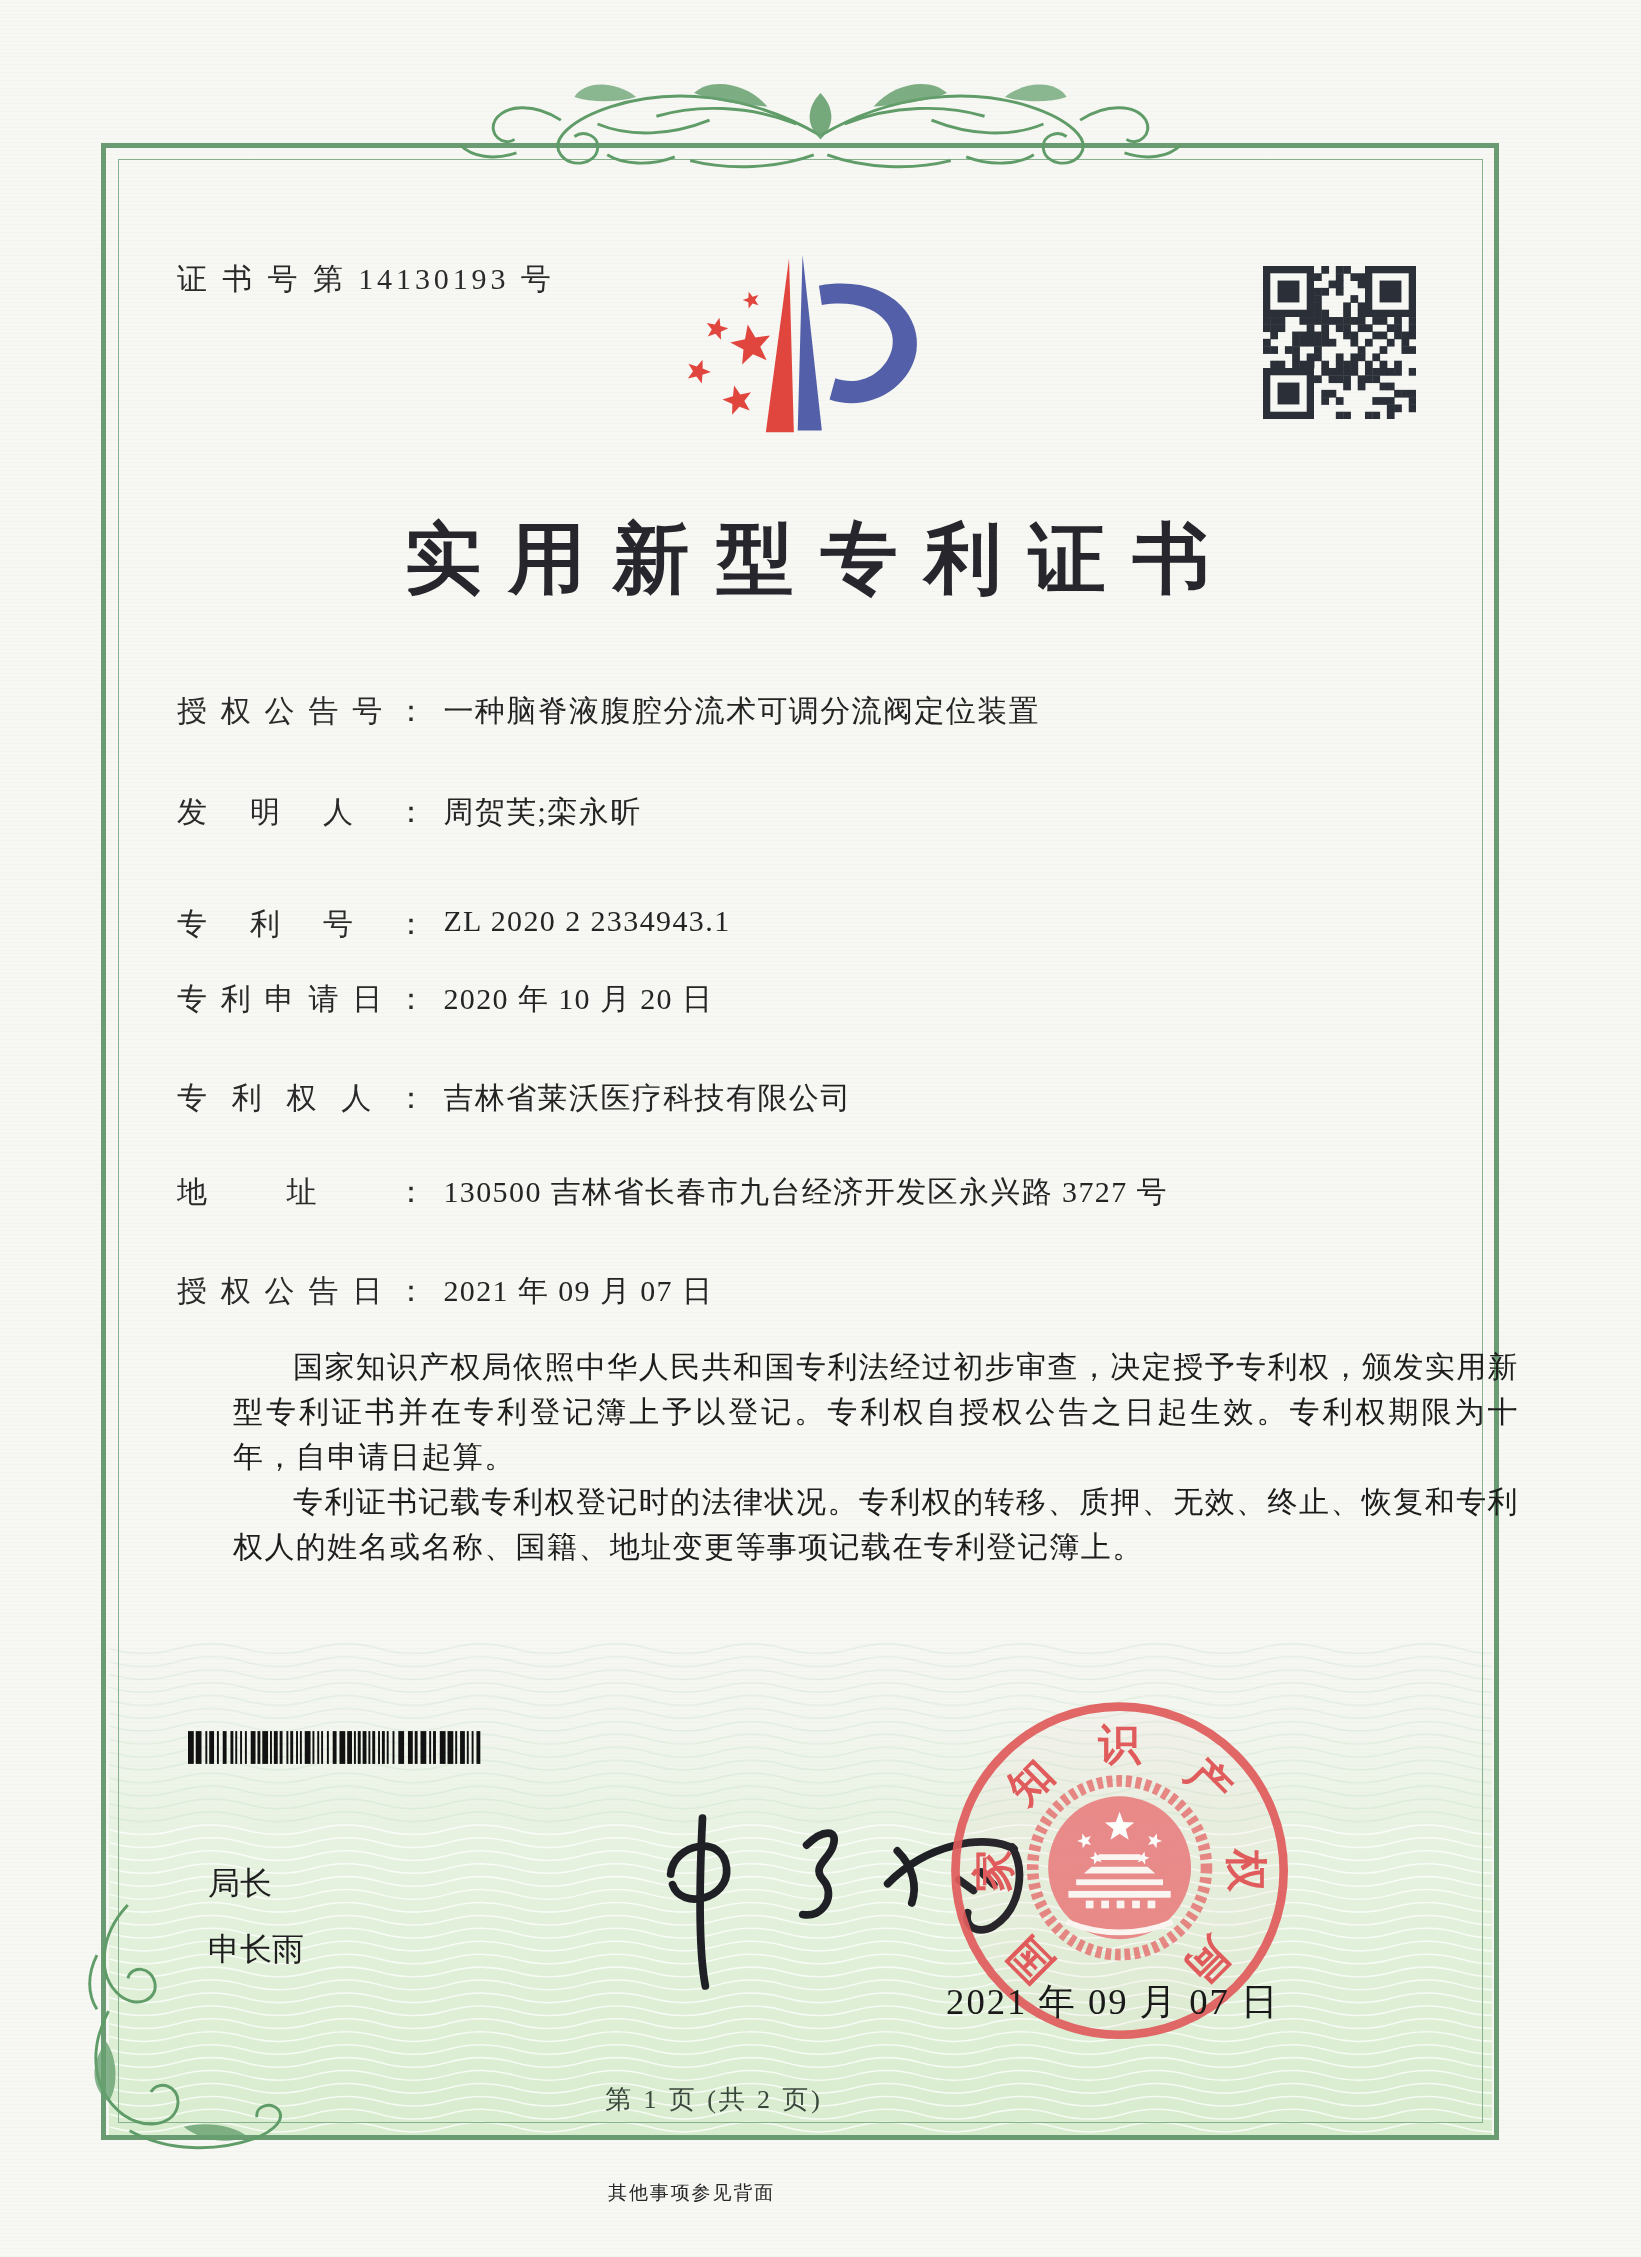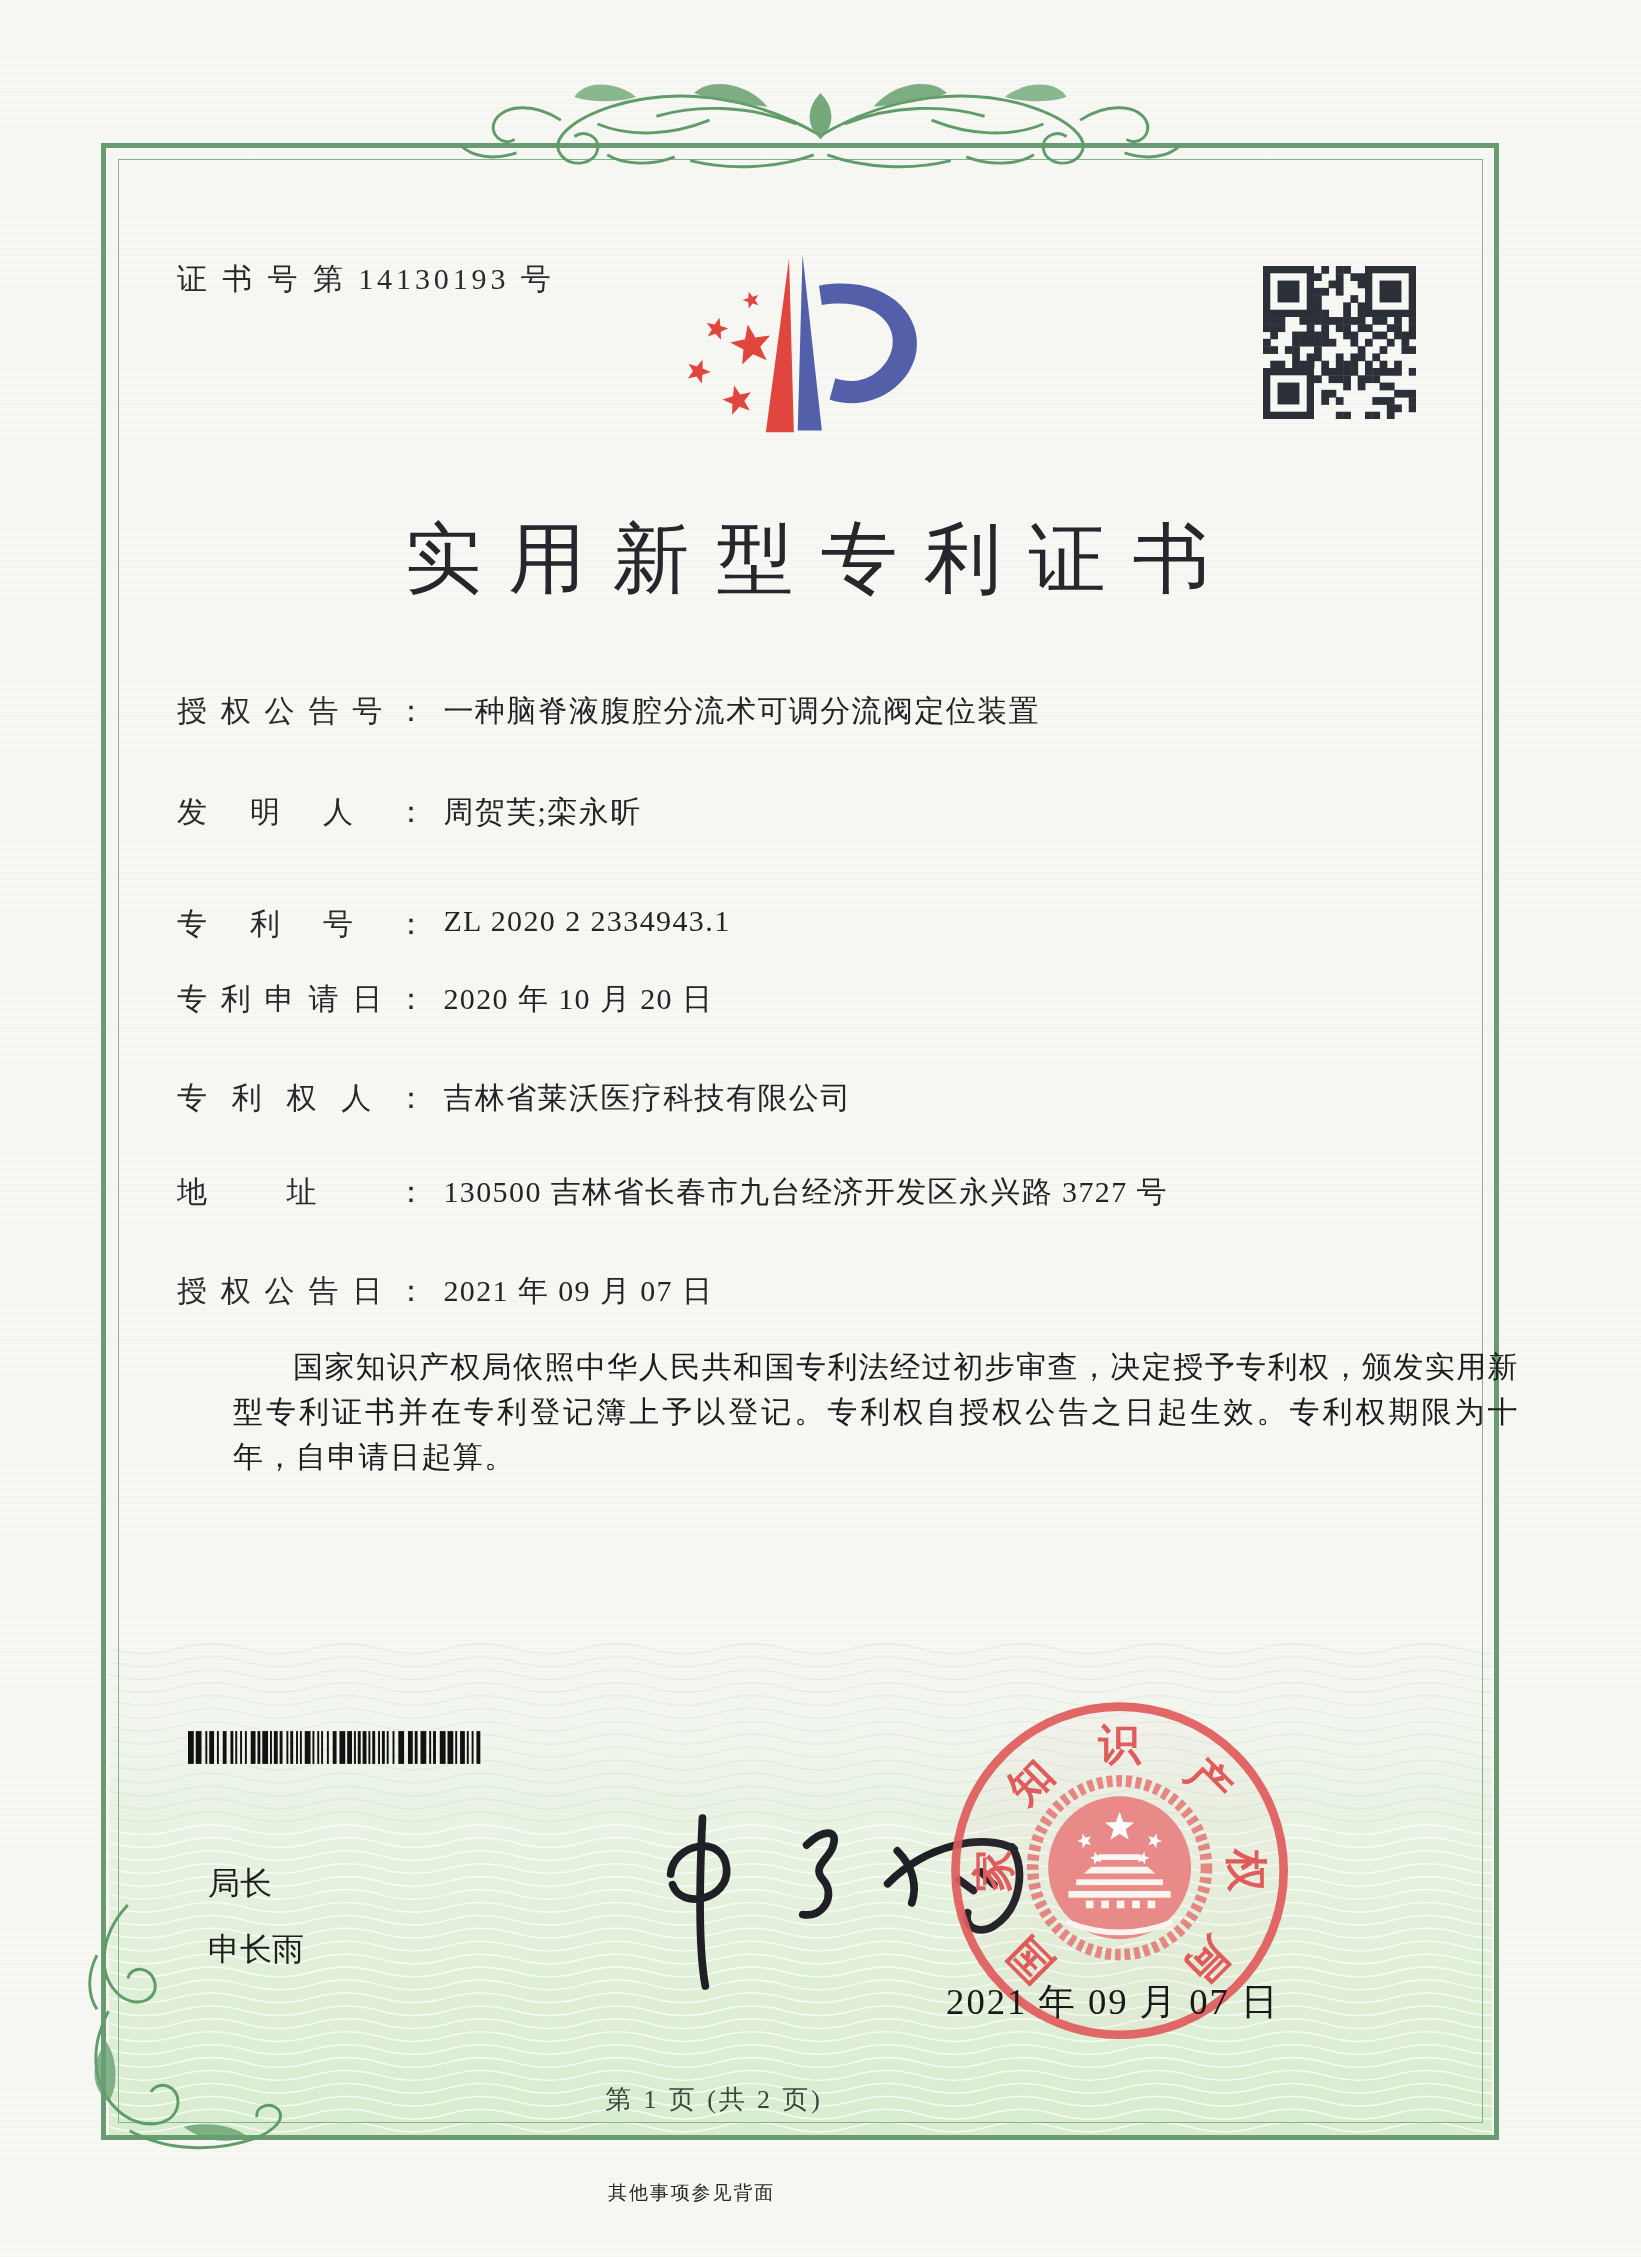--- a/index.html
+++ b/index.html
@@ -16,21 +16,21 @@
     border:5.8px solid var(--border-green,#6a9b72); box-sizing:border-box;}
   .frame-inner{left:118px; top:159px; width:1365px; height:1964px;
     border:1.9px solid var(--border-green-light,#85b18c); box-sizing:border-box;}
   
   .band{left:109px; top:1641px; width:1383px; height:494px; overflow:hidden;
     background:linear-gradient(180deg, rgba(226,242,221,0) 0%, rgba(226,242,221,0.2) 18%,
       rgba(223,240,216,0.65) 40%, #e0f0d8 68%, #d8ecce 100%);}
   
   .cert-no{left:177px; top:259px; font-size:30px; letter-spacing:3.9px; color:#2a2a2a;}
   .title{left:0; top:508px; width:1641px; text-align:center;
-    font-size:77px; letter-spacing:27px; margin-right:-27px; color:#26262c; font-weight:400;}
+    font-size:77px; letter-spacing:27px; margin-right:-27px; color:#26262c; font-weight:700;}
   
   .frow{position:absolute; left:177px; width:1313px; font-size:30px; color:#242424; white-space:nowrap;}
   .flabel{display:inline-block; width:249px; text-align:justify; text-align-last:justify;
     vertical-align:top; color:#2a2a2a;}
   .fvalue{margin-left:17.4px; letter-spacing:1.4px;}
   .gpair{position:absolute; left:586px; top:0;}
   .gpair .flabel{width:214px;}
   
   .body-text{left:193px; top:1344px; width:1286px; font-size:30px; line-height:45px;
     text-align:justify; color:#1d1d1d; letter-spacing:1.4px;margin-left:40px;}
@@ -312,20 +312,21 @@
   </div>
   <div class="frow" style="top:1172px">
     <span class="flabel">地址：</span><span class="fvalue">130500 吉林省长春市九台经济开发区永兴路 3727 号</span>
   </div>
   <div class="frow" style="top:1271px">
     <span class="flabel">授权公告日：</span><span class="fvalue">2021 年 09 月 07 日</span>
   </div>
 
   <div class="abs body-text">
     <p>国家知识产权局依照中华人民共和国专利法经过初步审查，决定授予专利权，颁发实用新型专利证书并在专利登记簿上予以登记。专利权自授权公告之日起生效。专利权期限为十年，自申请日起算。</p>
+    <p>专利证书记载专利权登记时的法律状况。专利权的转移、质押、无效、终止、恢复和专利权人的姓名或名称、国籍、地址变更等事项记载在专利登记簿上。</p>
   </div>
 
   <svg class="abs" style="left:188px;top:1731px;" width="301" height="33" id="barcode" viewBox="0 0 312 34">
       <rect x="0" y="0" width="6" height="34" fill="#111"></rect>
       <rect x="8" y="0" width="6" height="34" fill="#111"></rect>
       <rect x="18" y="0" width="2" height="34" fill="#111"></rect>
       <rect x="22" y="0" width="5" height="34" fill="#111"></rect>
       <rect x="30" y="0" width="2" height="34" fill="#111"></rect>
       <rect x="36" y="0" width="4" height="34" fill="#111"></rect>
       <rect x="44" y="0" width="3" height="34" fill="#111"></rect>

